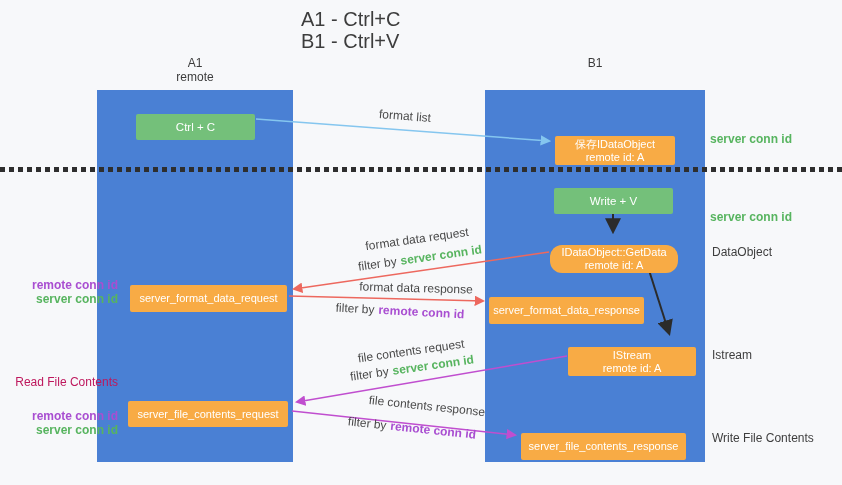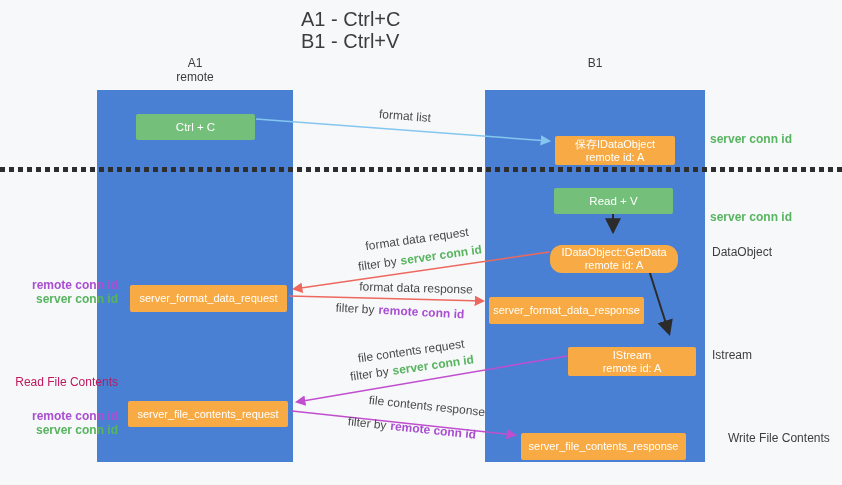--- a/index.html
+++ b/index.html
@@ -85,21 +85,21 @@
   </svg>
 
   <div class="node green" style="left:136px;top:106px;width:119px;height:26px;">
     <span>Ctrl + C</span>
   </div>
   <div class="node orange" style="left:555px;top:128px;width:120px;height:29px;">
     <span>保存IDataObject</span>
     <span>remote id: A</span>
   </div>
   <div class="node green" style="left:554px;top:180px;width:119px;height:26px;">
-    <span>Read + V</span>
+    <span>Write + V</span>
   </div>
   <div class="node orange" style="left:550px;top:237px;width:128px;height:28px;border-radius:12px;">
     <span>IDataObject::GetData</span>
     <span>remote id: A</span>
   </div>
   <div class="node orange" style="left:130px;top:277px;width:157px;height:27px;text-align:right;">
     <span>server_format_data_request</span>
   </div>
   <div class="node orange" style="left:489px;top:289px;width:155px;height:27px;">
     <span>server_format_data_response</span>
@@ -134,21 +134,21 @@
 
   <div class="lbl" style="left:367px;top:399px;width:120px;transform:rotate(6deg);">file contents response</div>
   <div class="lbl" style="left:342px;top:421px;width:140px;transform:rotate(6deg);">
     <span class="pfx">filter by</span><span class="bpurple">remote conn id</span>
   </div>
 
   <div class="side bgreen" style="left:710px;top:132px;">server conn id</div>
   <div class="side bgreen" style="left:710px;top:210px;">server conn id</div>
   <div class="side dark" style="left:712px;top:245px;">DataObject</div>
   <div class="side dark" style="left:712px;top:348px;">Istream</div>
-  <div class="side dark" style="left:712px;top:431px;margin-left:16px;">Write File Contents</div>
+  <div class="side dark" style="left:712px;top:431px;">Write File Contents</div>
 
   <div class="leftcol-lbl bpurple" style="top:278px;">remote conn id</div>
   <div class="leftcol-lbl bgreen" style="top:292px;">server conn id</div>
   <div class="leftcol-lbl" style="top:375px;color:#be185d;">Read File Contents</div>
   <div class="leftcol-lbl bpurple" style="top:409px;">remote conn id</div>
   <div class="leftcol-lbl bgreen" style="top:423px;">server conn id</div>
 
 </div>
 
 </body></html>

